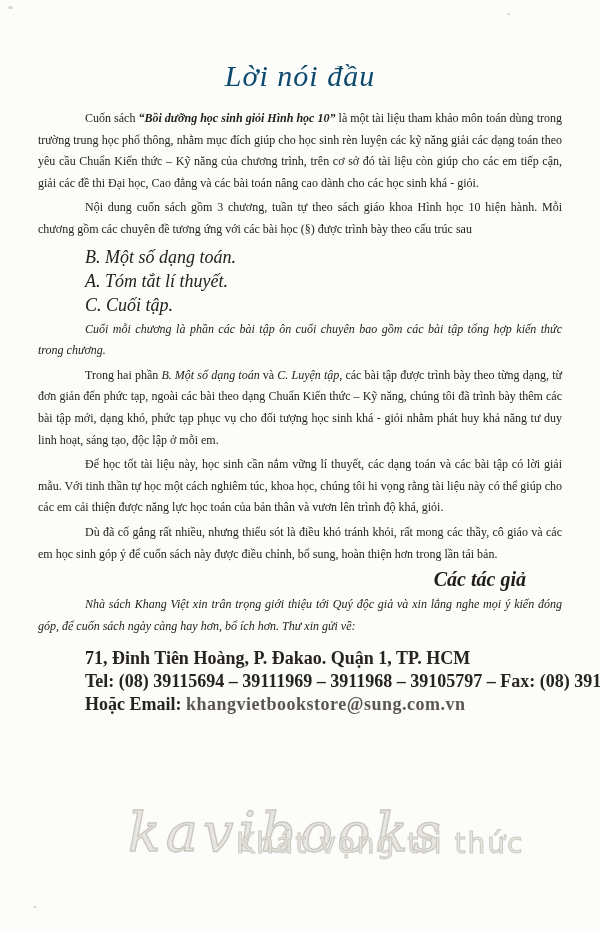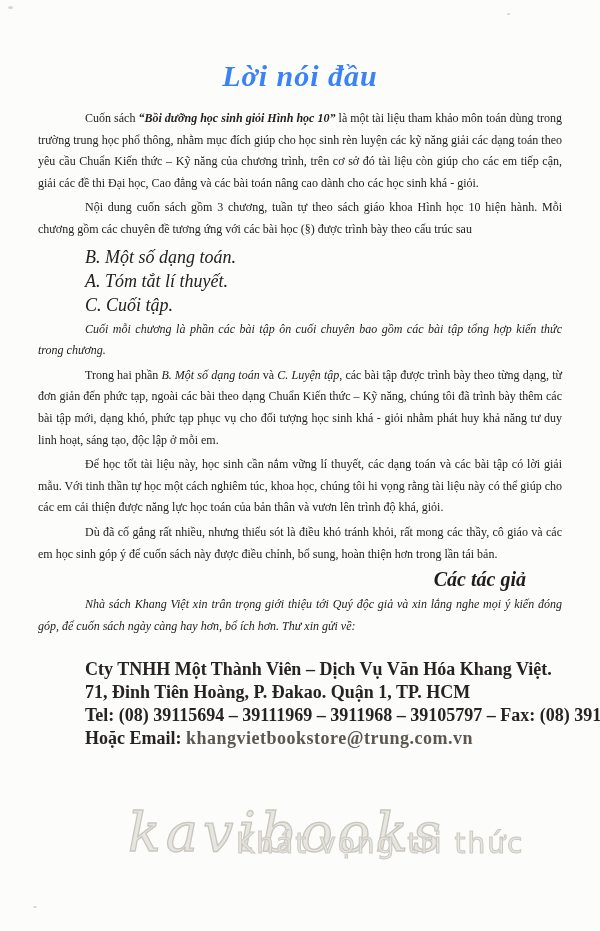--- a/index.html
+++ b/index.html
@@ -9,25 +9,25 @@
     margin:0 auto;
     background:#fcfcfa;
     overflow:hidden;
     font-family:"Liberation Serif", serif;
     color:#24211d;
   }
   .page-title {
     margin:56px 0 0 0;
     text-align:center;
     font-style:italic;
-    font-weight:bold;
+    font-weight:normal;
     font-size:30px;
     line-height:40px;
     letter-spacing:1px;
-    color:#3b82f6;
+    color:#0c4a6e;
   }
   .content { margin:12px 38px 0 38px; }
   .para {
     margin:0 0 3px 0;
     font-size:12px;
     line-height:21.6px;
     text-align:justify;
     text-indent:47px;
   }
   .italic { font-style:italic; }
@@ -41,21 +41,21 @@
   }
   .signature {
     margin:1px 36px 4px 0;
     text-align:right;
     font-weight:bold;
     font-style:italic;
     font-size:20px;
     line-height:22px;
     color:#1f1c19;
   }
-  .para.pre-contact { margin-bottom:21px; }
+  .para.pre-contact { margin-bottom:10px; }
   .contact {
     margin:0 0 0 47px;
     font-weight:bold;
     font-size:18px;
     line-height:23px;
     color:#262320;
   }
   .contact-line { white-space:nowrap; }
   .email-value { color:#5b5750; letter-spacing:0.5px; }
   
@@ -118,24 +118,23 @@
 
     <p class="para">Để học tốt tài liệu này, học sinh cần nắm vững lí thuyết, các dạng toán và các bài tập có lời giải mẫu. Với tinh thần tự học một cách nghiêm túc, khoa học, chúng tôi hi vọng rằng tài liệu này có thể giúp cho các em cải thiện được năng lực học toán của bản thân và vươn lên trình độ khá, giỏi.</p>
 
     <p class="para">Dù đã cố gắng rất nhiều, nhưng thiếu sót là điều khó tránh khỏi, rất mong các thầy, cô giáo và các em học sinh góp ý để cuốn sách này được điều chỉnh, bổ sung, hoàn thiện hơn trong lần tái bản.</p>
 
     <p class="signature">Các tác giả</p>
 
     <p class="para italic pre-contact">Nhà sách Khang Việt xin trân trọng giới thiệu tới Quý độc giả và xin lắng nghe mọi ý kiến đóng góp, để cuốn sách ngày càng hay hơn, bổ ích hơn. Thư xin gửi về:</p>
 
     <div class="contact">
-      <div class="contact-line">Cty TNHH Một Thành Viên – Dịch Vụ Văn Hóa Khang Việt.</div>
       <div class="contact-line">71, Đinh Tiên Hoàng, P. Đakao. Quận 1, TP. HCM</div>
       <div class="contact-line">Tel: (08) 39115694 – 39111969 – 3911968 – 39105797 – Fax: (08) 39110880</div>
-      <div class="contact-line"><span>Hoặc Email: </span><span class="email-value">khangvietbookstore@trung.com.vn</span></div>
+      <div class="contact-line"><span>Hoặc Email: </span><span class="email-value">khangvietbookstore@sung.com.vn</span></div>
     </div>
 
   </div>
 
   <div class="wm-logo">kavibooks</div>
   <div class="wm-slogan">Khát vọng tri thức</div>
 
 </div>
 
 </body></html>

